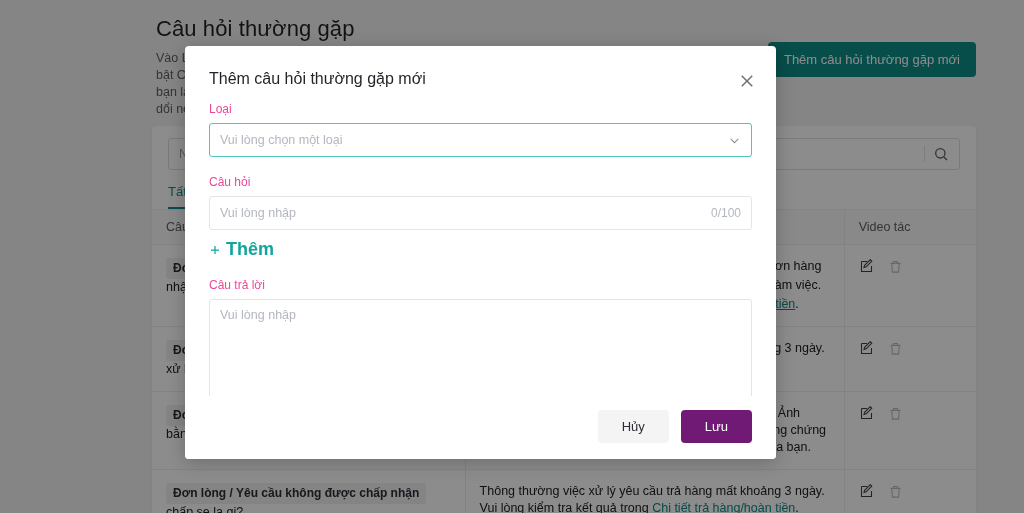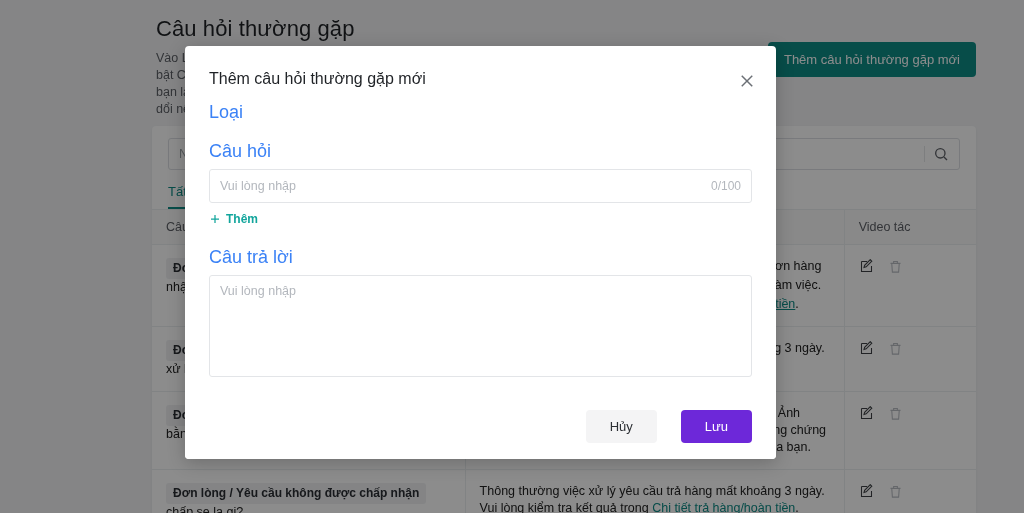--- a/index.html
+++ b/index.html
@@ -90,21 +90,21 @@
     background: #fff; border-radius: 4px; box-shadow: 0 4px 18px rgba(0,0,0,.22);
     overflow: hidden;
   }
   .m-head { padding: 24px 24px 0 24px; position: relative; }
   .m-title { font-size: 16px; color: #1f2226; font-weight: 400; }
   .m-close {
     position: absolute; right: 20px; top: 26px; width: 18px; height: 18px;
     color: #6b6f75; cursor: pointer;
   }
   .m-body { padding: 14px 24px 0 24px; }
-  .fld-label { font-size: 18px; color: #3b82f6; margin-bottom: 7px; }
+  .fld-label { font-size: 12px; color: #ec4899; margin-bottom: 7px; }
   .fld-label.sp { margin-top: 18px; }
 
   .select-ctl {
     height: 34px; border: 1px solid #4fc3be; border-radius: 3px;
     display: flex; align-items: center; padding: 0 10px; position: relative;
   }
   .select-ctl .ph { font-size: 12.5px; color: #b3b7bd; flex: 1; }
   .chev { width: 13px; height: 13px; color: #8c9096; }
 
   .text-ctl {
@@ -113,45 +113,45 @@
   }
   .text-ctl input {
     flex: 1; border: none; outline: none; font-size: 12.5px;
     font-family: inherit; color: #212121; background: transparent;
   }
   .text-ctl input::placeholder { color: #b3b7bd; }
   .counter { font-size: 12px; color: #b3b7bd; }
 
   .add-link {
     display: inline-flex; align-items: center; gap: 5px; margin-top: 9px;
-    color: #12a59c; font-size: 12px; font-weight: bold; cursor: pointer;
+    color: #12a59c; font-size: 18px; font-weight: bold; cursor: pointer;
   }
   .plus { width: 12px; height: 12px; }
 
   .area-ctl {
     border: 1px solid #e3e5e8; border-radius: 3px; height: 102px;
     padding: 8px 10px;
   }
   .area-ctl textarea {
     width: 100%; height: 100%; border: none; outline: none; resize: none;
     font-size: 12.5px; font-family: inherit; color: #212121; background: transparent;
   }
   .area-ctl textarea::placeholder { color: #b3b7bd; }
 
   .m-foot {
     position: absolute; right: 0; bottom: 0; left: 0;
-    padding: 14px 24px 16px 24px; display: flex; justify-content: flex-end; gap: 24px;
+    padding: 14px 24px 16px 24px; display: flex; justify-content: flex-end; gap: 12px;
     background: #fff;
   }
   .btn {
     border: none; border-radius: 4px; font-size: 13px; font-family: inherit;
     padding: 9px 24px; cursor: pointer;
   }
   .btn-cancel { background: #f4f4f5; color: #2b2e33; }
-  .btn-save { background: #6d28d9; color: #fff; }
+  .btn-save { background: #701a75; color: #fff; }
 </style>
 </head>
 <body>
 
 <div id="page-root">
   <div class="page-inner">
     <div class="page-title">Câu hỏi thường gặp</div>
     <div class="page-desc">
       <div>Vào Lời chào Chat để kích hoạt câu hỏi thường gặp cho người mua. Bạn có thể chỉnh sửa và xoá các câu hỏi thường gặp bất kỳ lúc nào.</div>
       <div>bật Câu hỏi thường gặp để người mua có thể xem được các câu hỏi này trong khung chat.</div>
@@ -243,20 +243,26 @@
   <div class="m-head">
     <div class="m-title">Thêm câu hỏi thường gặp mới</div>
     <svg class="m-close" viewBox="0 0 24 24" fill="none" stroke="currentColor" stroke-width="2">
       <line x1="5" y1="5" x2="19" y2="19"></line>
         <line x1="19" y1="5" x2="5" y2="19"></line>
     </svg>
   </div>
 
   <div class="m-body">
     <div class="fld-label">Loại</div>
+    <div class="select-ctl">
+      <span class="ph">Vui lòng chọn một loại</span>
+      <svg class="chev" viewBox="0 0 24 24" fill="none" stroke="currentColor" stroke-width="2">
+        <polyline points="5,9 12,16 19,9"></polyline>
+      </svg>
+    </div>
 
     <div class="fld-label sp">Câu hỏi</div>
     <div class="text-ctl">
       <input type="text" placeholder="Vui lòng nhập" style="">
       <span class="counter">0/100</span>
     </div>
 
     <div class="add-link">
       <svg class="plus" viewBox="0 0 24 24" fill="none" stroke="currentColor" stroke-width="2.5">
         <line x1="12" y1="4" x2="12" y2="20"></line>

